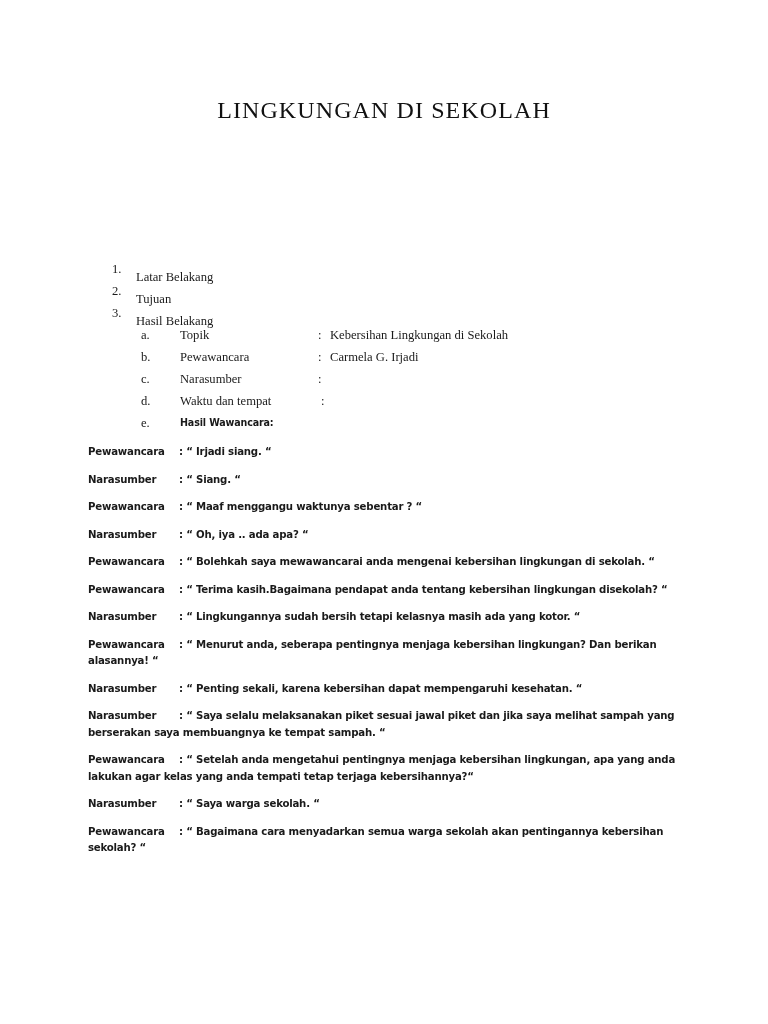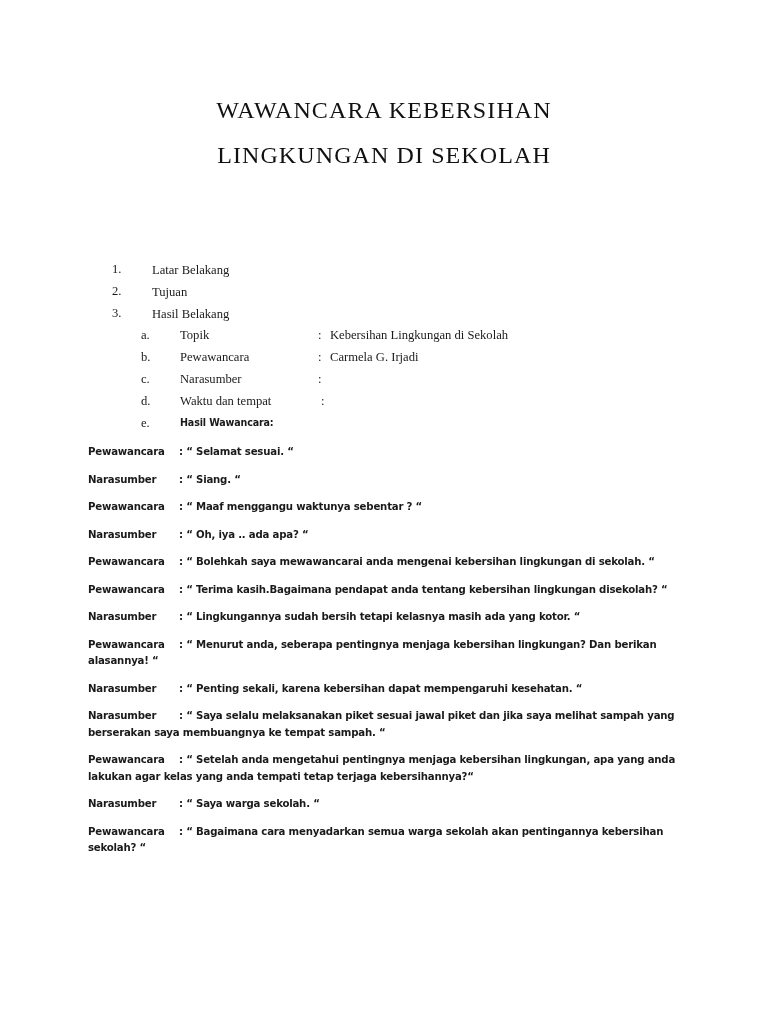--- a/index.html
+++ b/index.html
@@ -50,23 +50,22 @@
   }
   .num-item .marker {
     position: absolute;
     left: 112px;
     top: 0;
     width: 22px;
   }
   .num-item .label {
     position: absolute;
     left: 136px;
-    top: 1px;
-    white-space: nowrap;
-    margin-left: 16px;
+    top: 8px;
+    white-space: nowrap;
   }
 
   .sub-item {
     position: relative;
     height: 22px;
     font-size: 12.6px;
     line-height: 22px;
     font-family: "Liberation Serif", "DejaVu Serif", serif;
   }
   .sub-item .marker {
@@ -135,21 +134,20 @@
   .turn .utterance {
     display: inline;
   }
 </style>
 </head>
 <body>
 
 <div id="page">
 
   <div class="doc-title">
-    <span class="tline">WAWANCARA KEBERSIHAN</span>
     <span class="tline">LINGKUNGAN DI SEKOLAH</span>
   </div>
 
   <div class="outline">
 
     <div class="num-item">
       <span class="marker">1.</span>
       <span class="label">Latar Belakang</span>
     </div>
 
@@ -196,21 +194,21 @@
       <span class="label">Hasil Wawancara:</span>
       <span class="colon"></span>
       <span class="value"></span>
     </div>
 
   </div>
 
   <div class="dialogue">
 
     <div class="turn">
-      <span class="speaker">Pewawancara</span><span class="sep">: </span><span class="utterance">“ Selamat sesuai. “</span>
+      <span class="speaker">Pewawancara</span><span class="sep">: </span><span class="utterance">“ Irjadi siang. “</span>
     </div>
 
     <div class="turn">
       <span class="speaker">Narasumber</span><span class="sep">: </span><span class="utterance">“ Siang. “</span>
     </div>
 
     <div class="turn">
       <span class="speaker">Pewawancara</span><span class="sep">: </span><span class="utterance">“ Maaf menggangu waktunya sebentar ? “</span>
     </div>
 

